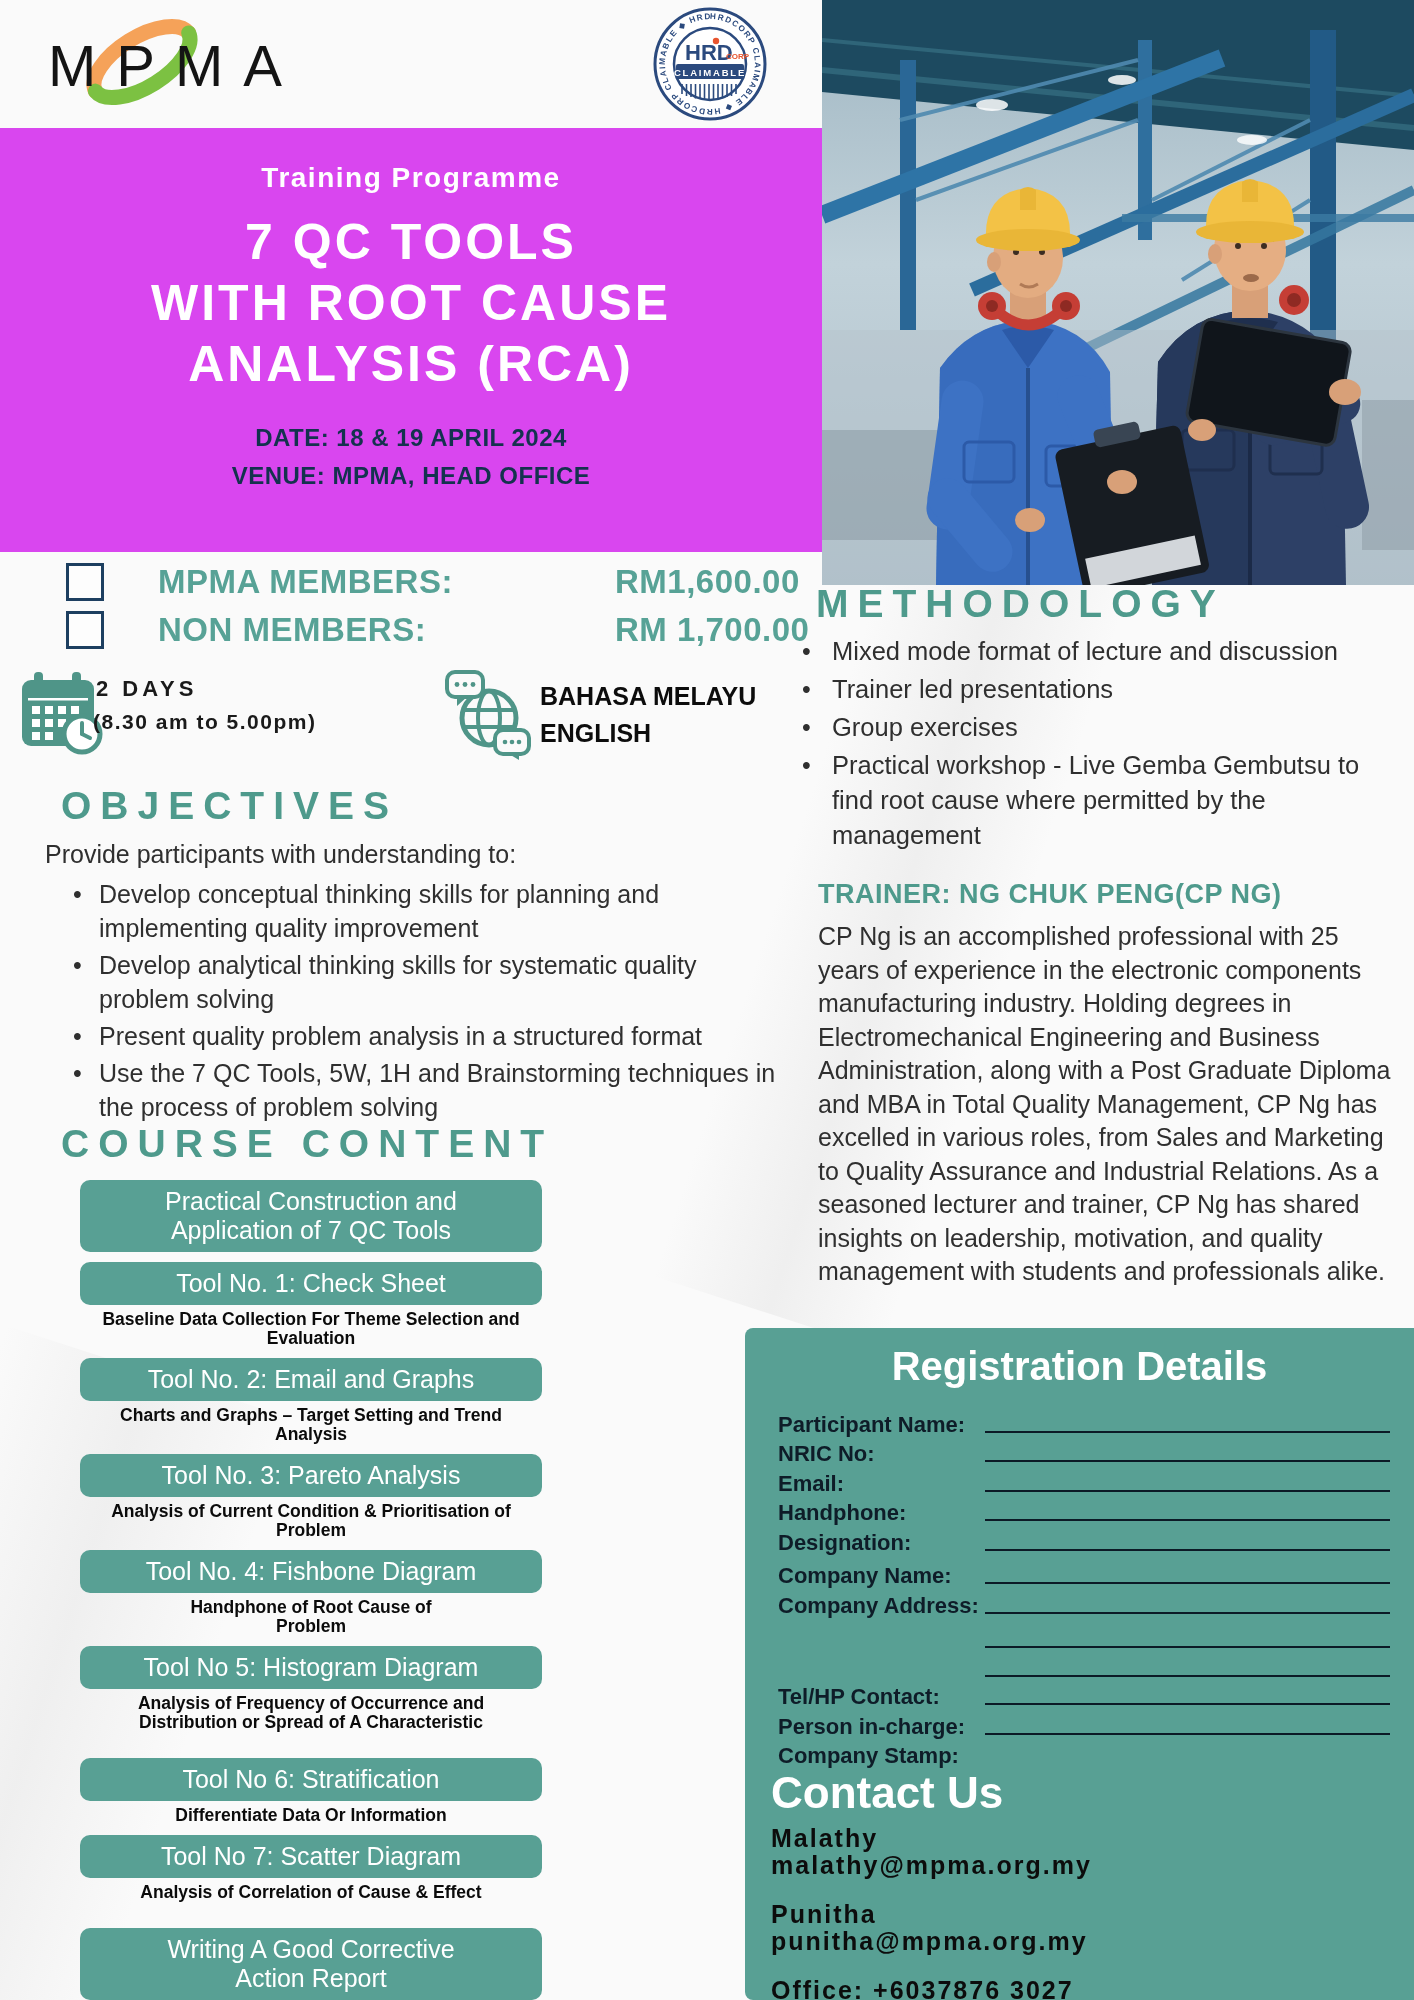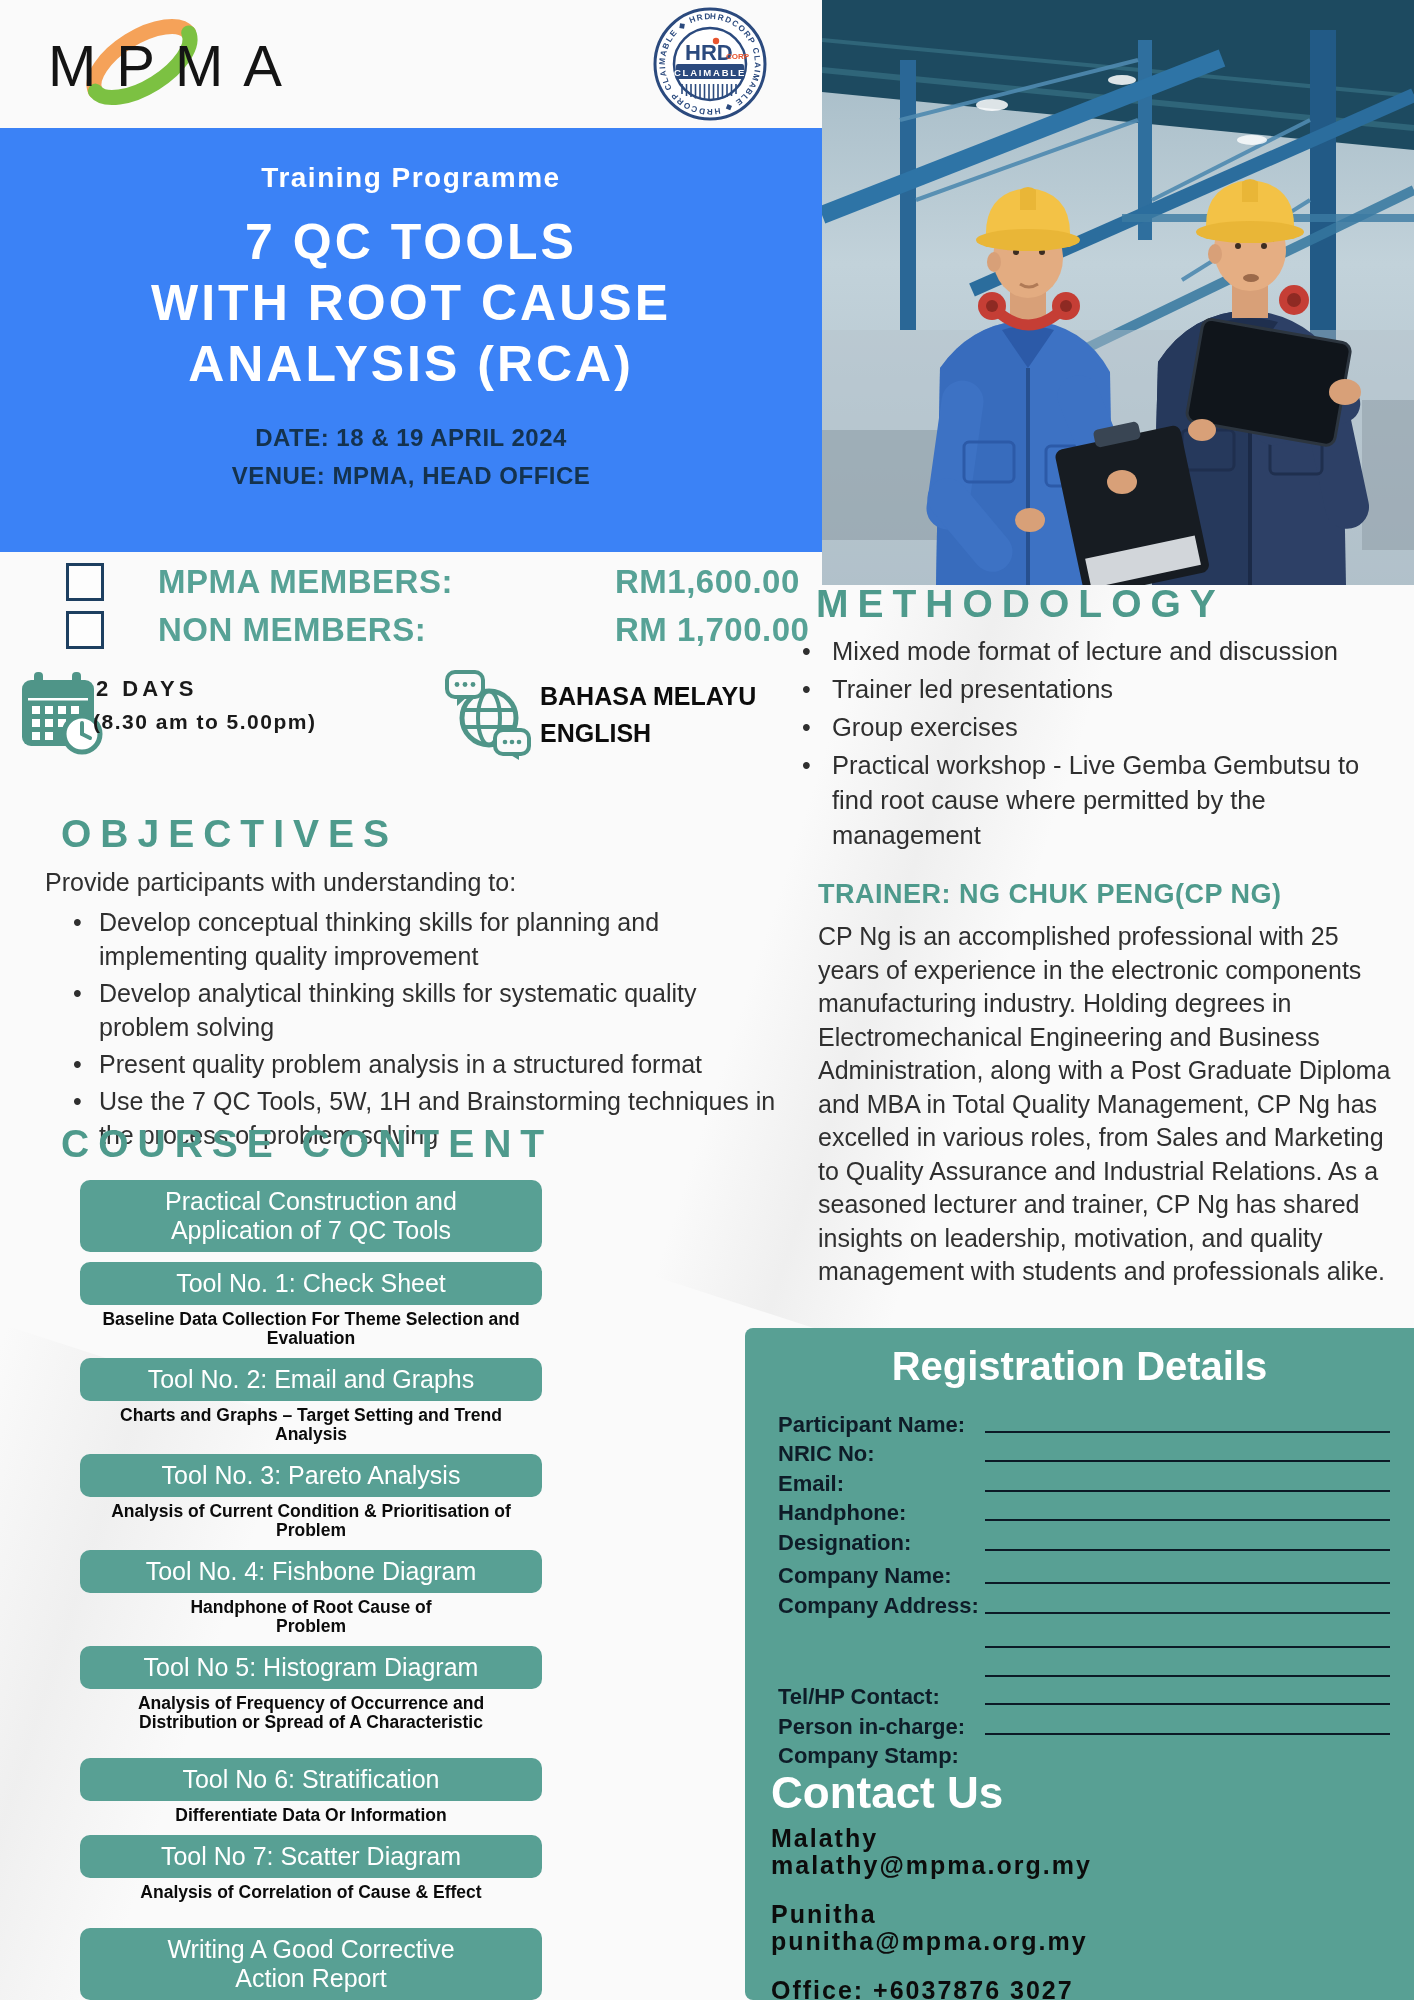--- a/index.html
+++ b/index.html
@@ -13,21 +13,21 @@
     background:linear-gradient(to right,rgba(255,255,255,0),rgba(228,228,228,.5),rgba(255,255,255,0));}
   #streak-2{left:-140px;top:1350px;width:300px;height:900px;transform:rotate(18deg);
     background:linear-gradient(to right,rgba(255,255,255,0),rgba(226,226,226,.45),rgba(255,255,255,0));}
   .layer{position:absolute;z-index:1;}
 
   
   #header-logo{left:42px;top:14px;width:270px;height:96px;}
   #hrd-badge{left:652px;top:6px;width:116px;height:116px;}
 
   
-  #banner{left:0;top:128px;width:822px;height:424px;background:#3b82f6;color:#fff;text-align:center;}
+  #banner{left:0;top:128px;width:822px;height:424px;background:#d946ef;color:#fff;text-align:center;}
   #banner .kicker{margin-top:34px;font-size:28px;font-weight:bold;letter-spacing:1.5px;}
   #banner .title{margin-top:18px;font-weight:bold;font-size:50px;line-height:61px;letter-spacing:3px;}
   #banner .dateblock{margin-top:24px;font-size:24px;line-height:38px;font-weight:bold;color:#14324e;letter-spacing:.5px;}
 
   
   #hero-photo{left:822px;top:0;width:592px;height:585px;overflow:hidden;}
 
   
   #pricing{left:66px;top:558px;width:720px;}
   .price-row{display:flex;align-items:center;height:48px;}
@@ -40,21 +40,21 @@
   #schedule .cal-icon{position:absolute;left:0;top:2px;}
   #schedule .days{position:absolute;left:76px;top:6px;font-size:22px;font-weight:bold;letter-spacing:4px;color:#1a1a1a;}
   #schedule .time{position:absolute;left:73px;top:40px;font-size:21px;font-weight:bold;letter-spacing:1.5px;color:#1a1a1a;white-space:nowrap;}
   #schedule .globe-icon{position:absolute;left:425px;top:0;}
   #schedule .langs{position:absolute;left:520px;top:8px;font-size:25px;font-weight:bold;line-height:37px;color:#0c0c0c;white-space:nowrap;}
 
   
   .section-heading{font-size:39px;font-weight:bold;letter-spacing:9px;color:#4e9a8c;margin:0;}
 
   
-  #objectives{left:45px;top:812px;width:740px;}
+  #objectives{left:45px;top:784px;width:740px;}
   #objectives .section-heading{margin-left:16px;}
   #objectives .intro{margin-top:12px;font-size:25px;color:#2f2f2f;}
   .bullet-list{margin-top:8px;}
   .bullet-row{display:flex;margin-bottom:3px;}
   .bullet-dot{width:30px;flex:none;text-align:left;padding-left:28px;box-sizing:content-box;font-size:25px;color:#2f2f2f;line-height:34px;}
   #objectives .bullet-dot{padding-left:28px;width:26px;}
   .bullet-text{flex:1;font-size:25px;line-height:34px;color:#2f2f2f;}
 
   
   #course-content{left:45px;top:1122px;width:530px;}

